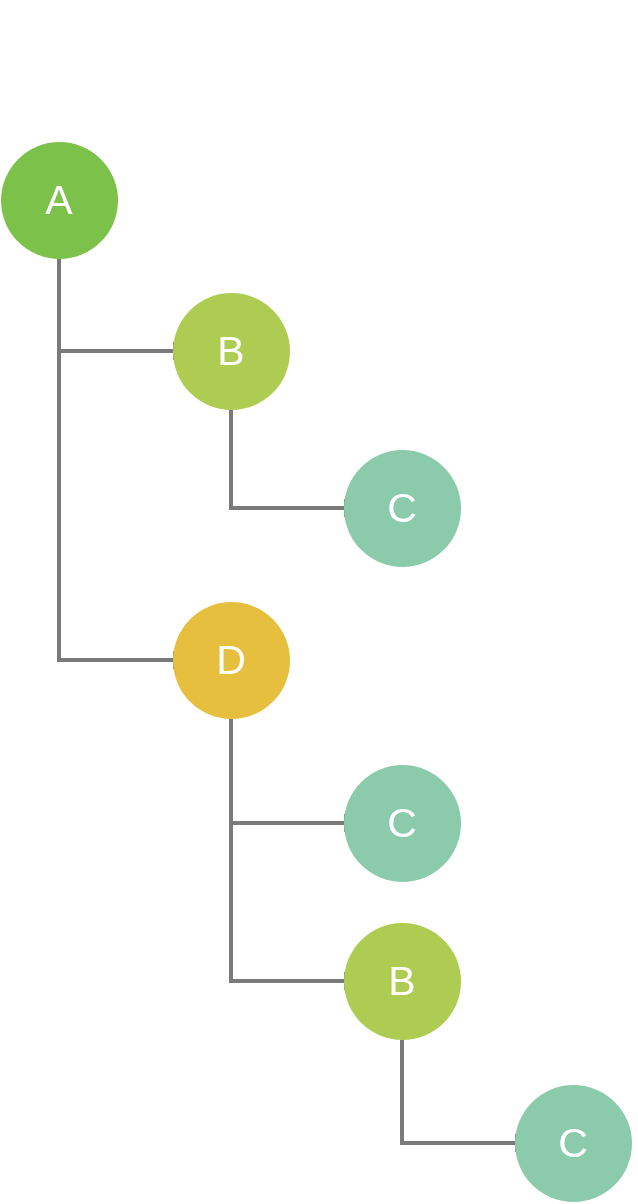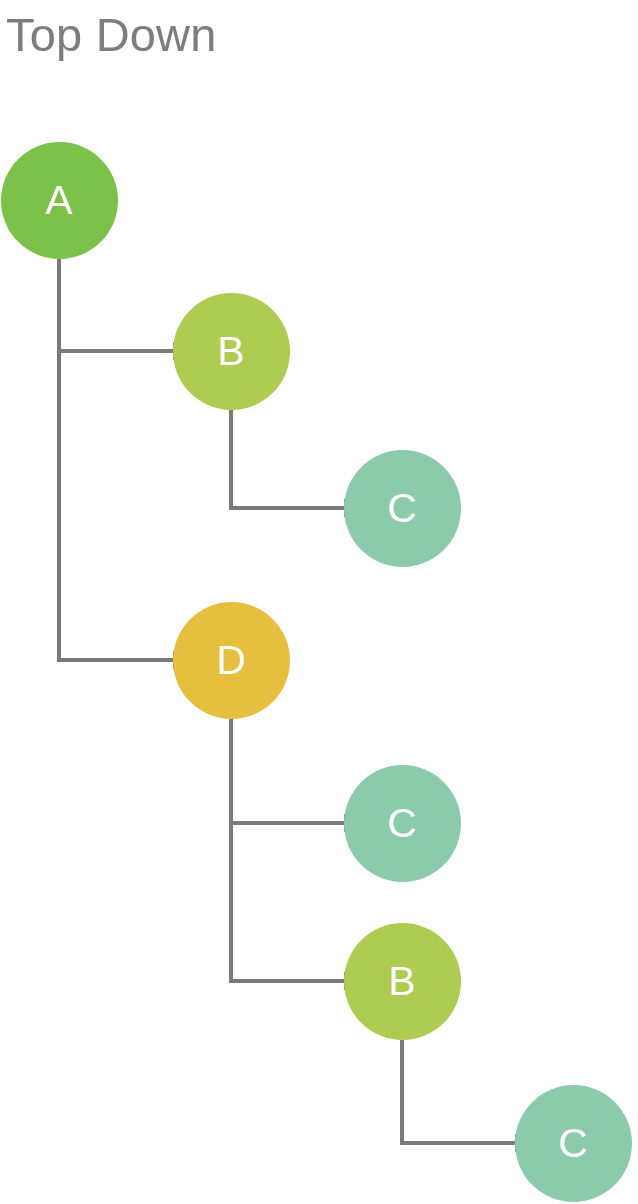--- a/index.html
+++ b/index.html
@@ -54,21 +54,20 @@
     color: #ffffff;
     line-height: 1;
     user-select: none;
   }
 </style>
 </head>
 <body>
 
 <div id="canvas">
 
-  <div class="diagram-title">Top Down</div>
 
   <svg id="edge-layer" width="638" height="1204" viewBox="0 0 638 1204" xmlns="http://www.w3.org/2000/svg">
       <g>
         <path d="M 59 259 L 59 351 L 173 351" fill="none" stroke="#7a7a7a" stroke-width="4" stroke-linecap="butt" stroke-linejoin="miter"></path>
         <polygon points="173,341.64 186,351 173,360.36" fill="#7a7a7a"></polygon>
       </g>
       <g>
         <path d="M 59 259 L 59 660 L 173 660" fill="none" stroke="#7a7a7a" stroke-width="4" stroke-linecap="butt" stroke-linejoin="miter"></path>
         <polygon points="173,650.64 186,660 173,669.36" fill="#7a7a7a"></polygon>
       </g>

